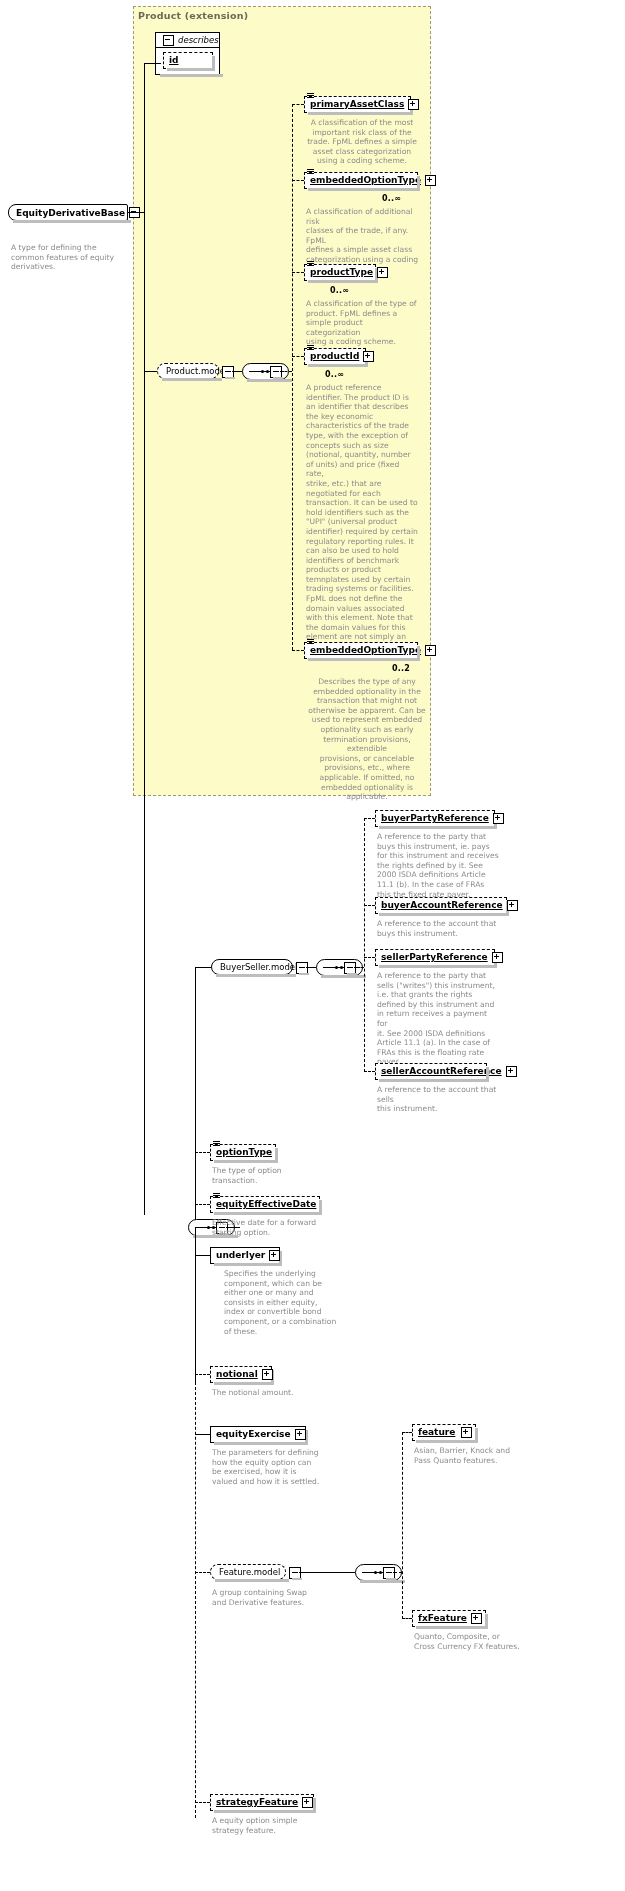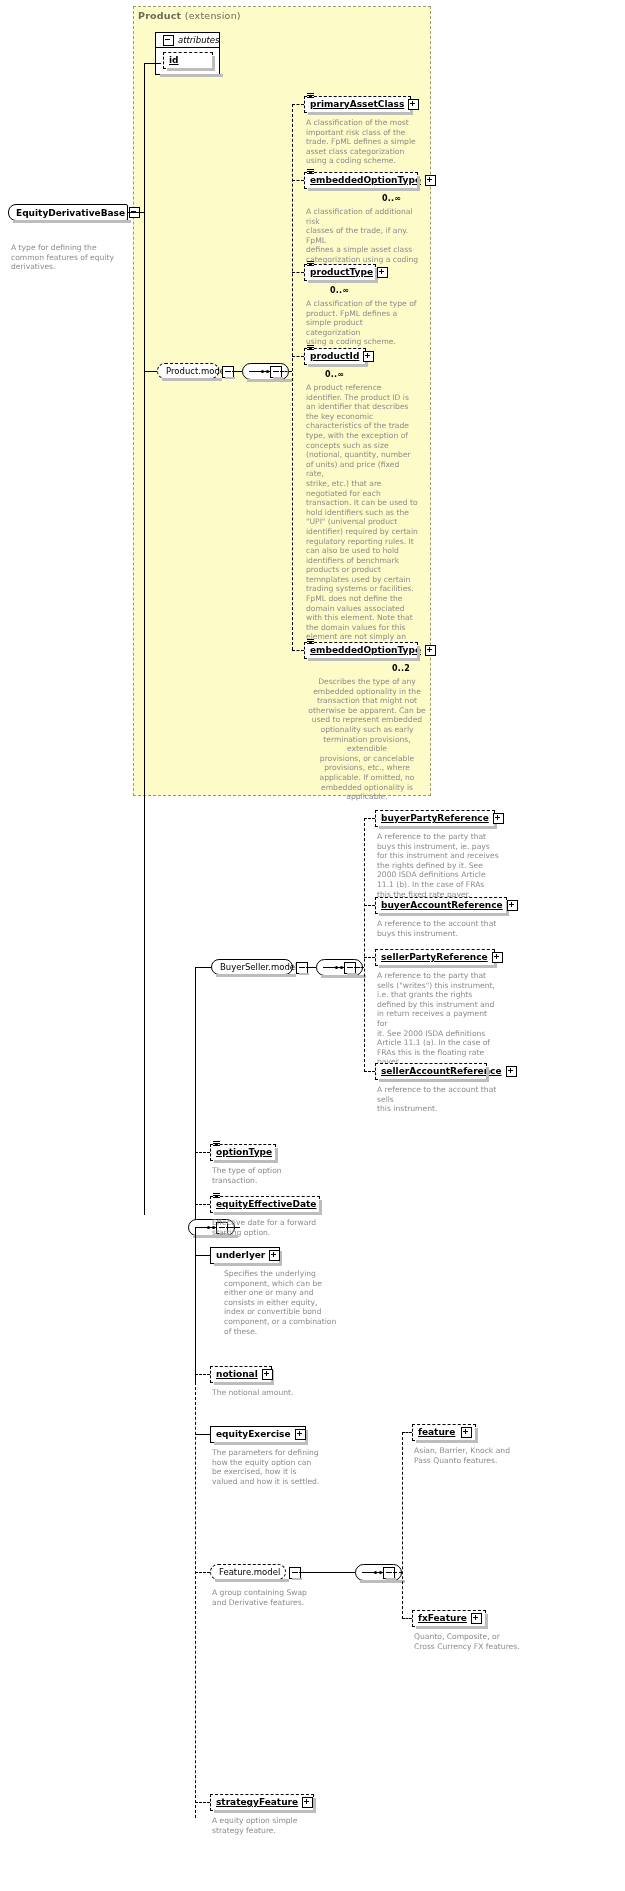--- a/index.html
+++ b/index.html
@@ -11,21 +11,21 @@
   .abs{position:absolute;}
 
   
   #product-panel{
     left:133px;top:6px;width:298px;height:790px;
     background:#fdfbc8;border:1px dashed #9a9a7a;box-sizing:border-box;
   }
   #product-title{
     left:138px;top:10px;font-size:9.5px;color:#6a6a55;font-weight:bold;letter-spacing:.2px;
   }
-  #product-title .ext{font-weight:normal;}
+  #product-title .ext{font-weight:bold;}
 
   
   .node{
     position:absolute;box-sizing:border-box;background:#fff;
     border:1px solid #000;height:17px;display:flex;align-items:center;
     padding:0 3px 0 5px;font-size:9px;font-weight:bold;color:#000;
     white-space:nowrap;
   }
   .node.opt{border:1px dashed #000;text-decoration:underline;}
   .node.shadow:after{
@@ -122,21 +122,21 @@
 
 <div class="abs" id="product-panel"></div>
 <div class="abs" id="product-title">
   <span>Product</span>
   <span class="ext">(extension)</span>
 </div>
 
 <div id="attributes-box">
   <div id="attributes-hdr">
     <span class="exp"></span>
-    <span style="margin-left:4px">attributes</span>
+    <span style="margin-left:4px">describes</span>
   </div>
 </div>
 <div class="node opt shadow" style="left:163px;top:52px;width:50px;">
   <span class="lbl">id</span>
 </div>
 
 <div class="typebox" style="left:8px;top:204px;width:120px;">
   <span class="lbl" style="flex:1">EquityDerivativeBase</span>
   <span class="exp"></span>
 </div>
@@ -172,21 +172,21 @@
 
 <div class="node opt shadow" style="left:304px;top:96px;width:107px;">
   <span class="seqmark">
       <i></i>
       <i></i>
       <i></i>
     </span>
   <span class="lbl" style="flex:1">primaryAssetClass</span>
   <span class="exp plus"></span>
 </div>
-<div class="desc" style="left:306px;top:118px;width:112px;">A classification of the most
+<div class="desc" style="left:306px;top:118px;width:112px;text-align:center;">A classification of the most
 important risk class of the
 trade. FpML defines a simple
 asset class categorization
 using a coding scheme.</div>
 
 <div class="node opt shadow" style="left:304px;top:172px;width:114px;">
   <span class="seqmark">
       <i></i>
       <i></i>
       <i></i>

